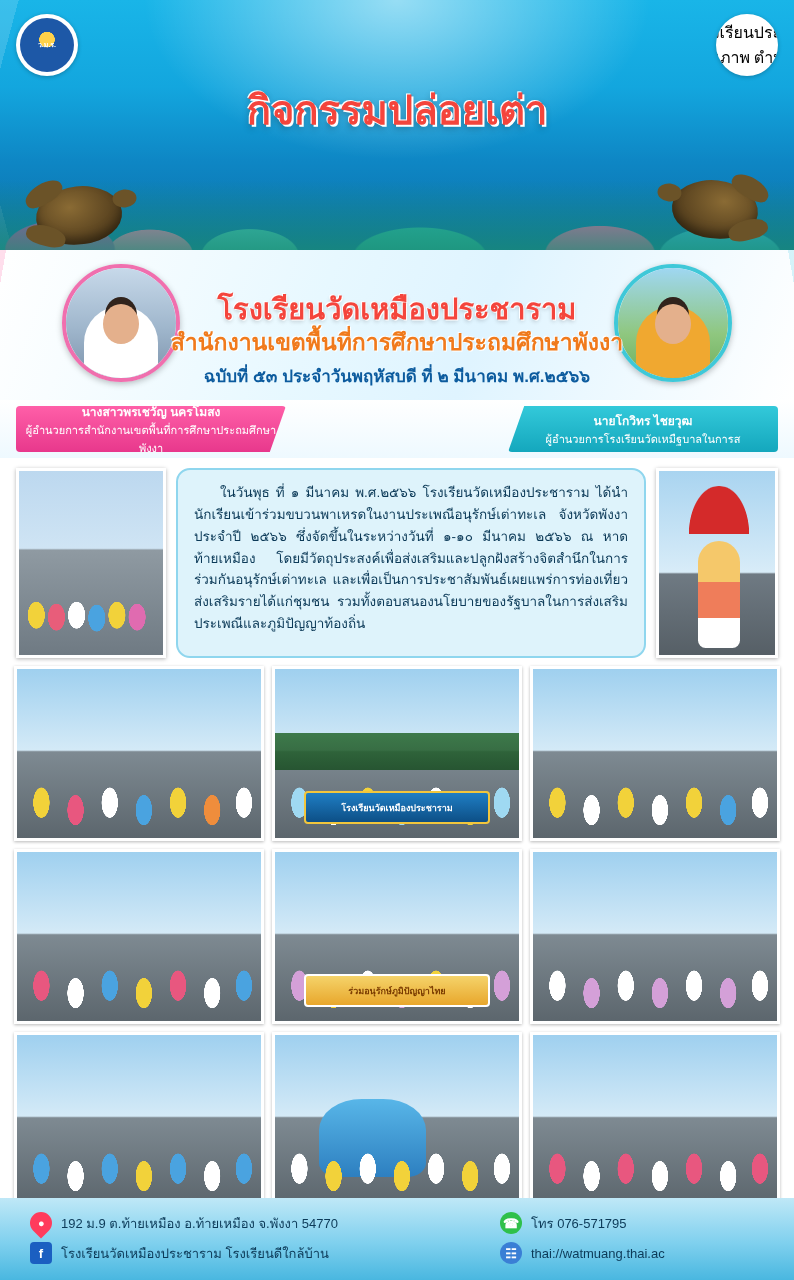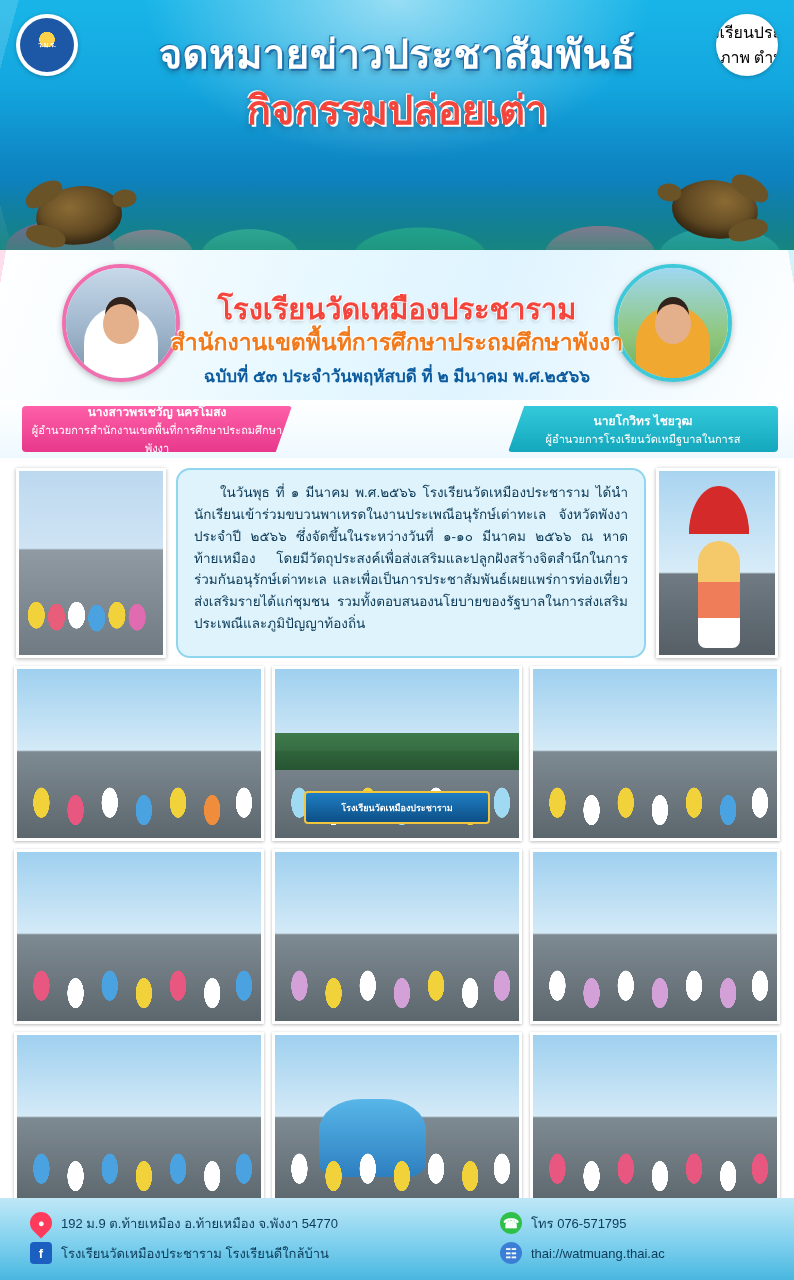--- a/index.html
+++ b/index.html
@@ -177,21 +177,21 @@
     background: linear-gradient(180deg,#ffffff 0%, #eef9ff 100%);
   }
   .ribbon {
     position: absolute; top: 6px;
     width: 270px; height: 46px;
     display: flex; flex-direction: column; align-items: center; justify-content: center;
     color: #ffffff; text-align: center;
     border-radius: 4px;
   }
   #ribbon-director {
-    left: 22px;
+    left: 16px;
     background: linear-gradient(180deg,#ff5fa8 0%, #e8388c 100%);
     clip-path: polygon(0 0, 100% 0, 94% 100%, 0 100%);
   }
   #ribbon-school-director {
     right: 16px;
     background: linear-gradient(180deg,#33c9da 0%, #14a7bd 100%);
     clip-path: polygon(6% 0, 100% 0, 100% 100%, 0 100%);
   }
   .ribbon .nm { font-size: 12px; font-weight: bold; }
   .ribbon .ps { font-size: 11px; }
@@ -313,21 +313,20 @@
     <div class="hdr-logo-left">
       <div class="logo-inner-l">ว.ม.ร.</div>
     </div>
 
     <div class="hdr-logo-right">
       <div class="logo-book"></div>
       <div>โรงเรียนคุณภาพ</div>
       <div>ประจำตำบล</div>
     </div>
 
-    <div class="hdr-title">จดหมายข่าวประชาสัมพันธ์</div>
     <div class="hdr-title2">กิจกรรมปล่อยเต่า</div>
 
     <div class="turtle" id="turtle-left">
       <div class="shell"></div>
       <div class="head"></div>
       <div class="fl a"></div>
       <div class="fl b"></div>
     </div>
     <div class="turtle" id="turtle-right">
       <div class="shell"></div>
@@ -401,20 +400,21 @@
       <div class="band"></div>
     </div>
 
     <div class="g-cell" style="--c1:#e8577f;--c2:#ffffff;--c3:#4aa3e0;--c4:#f2d23a;--c5:#e8577f;--c6:#ffffff;--c7:#4aa3e0;">
       <div class="sky"></div>
       <div class="band"></div>
     </div>
     <div class="g-cell" style="--c1:#d4a0d8;--c2:#f2d23a;--c3:#ffffff;--c4:#d4a0d8;--c5:#f2d23a;--c6:#ffffff;--c7:#d4a0d8;">
       <div class="sky"></div>
       <div class="band"></div>
+      <div class="banner gold">ร่วมอนุรักษ์ภูมิปัญญาไทย</div>
     </div>
     <div class="g-cell" style="--c1:#ffffff;--c2:#d4a0d8;--c3:#ffffff;--c4:#d4a0d8;--c5:#ffffff;--c6:#d4a0d8;--c7:#ffffff;">
       <div class="sky"></div>
       <div class="band"></div>
     </div>
 
     <div class="g-cell" style="--c1:#4aa3e0;--c2:#ffffff;--c3:#4aa3e0;--c4:#f2d23a;--c5:#4aa3e0;--c6:#ffffff;--c7:#4aa3e0;">
       <div class="sky"></div>
       <div class="band"></div>
     </div>

